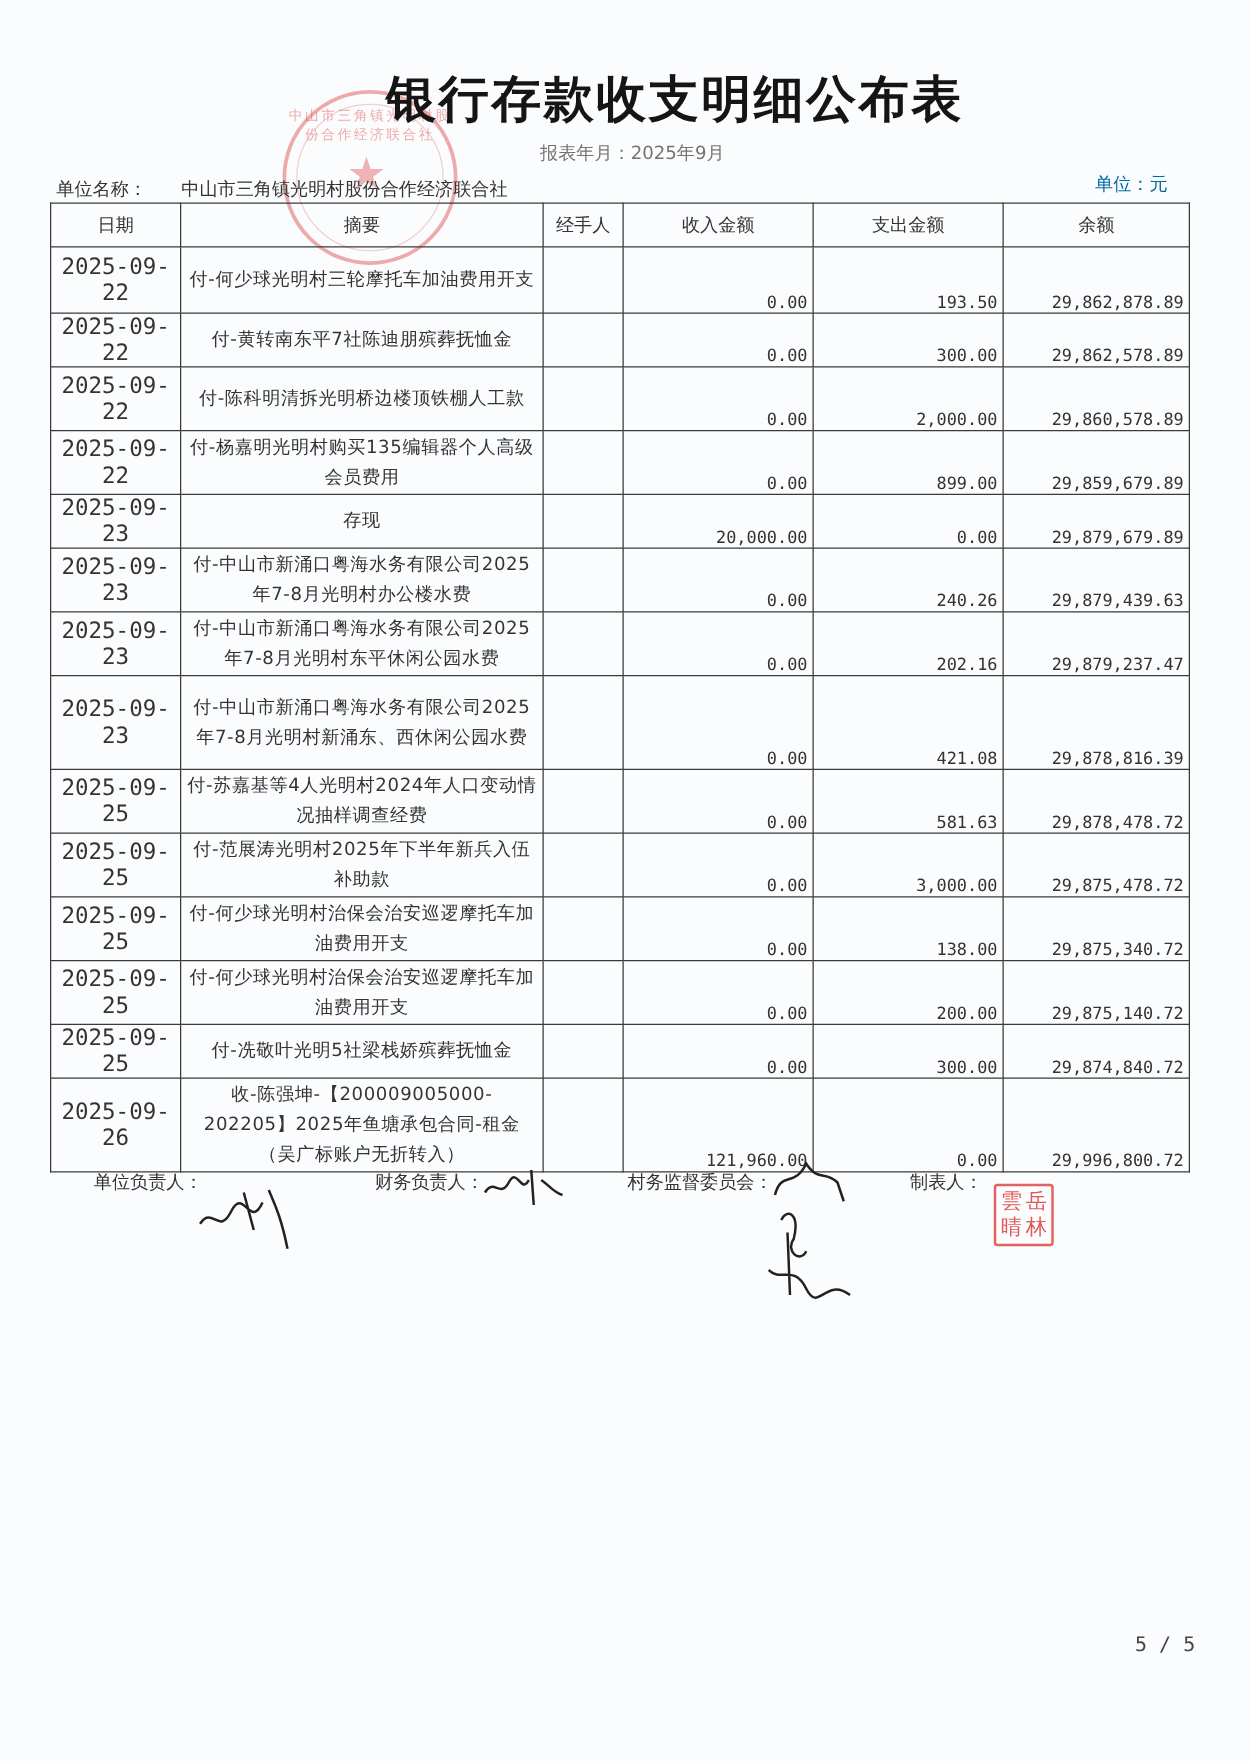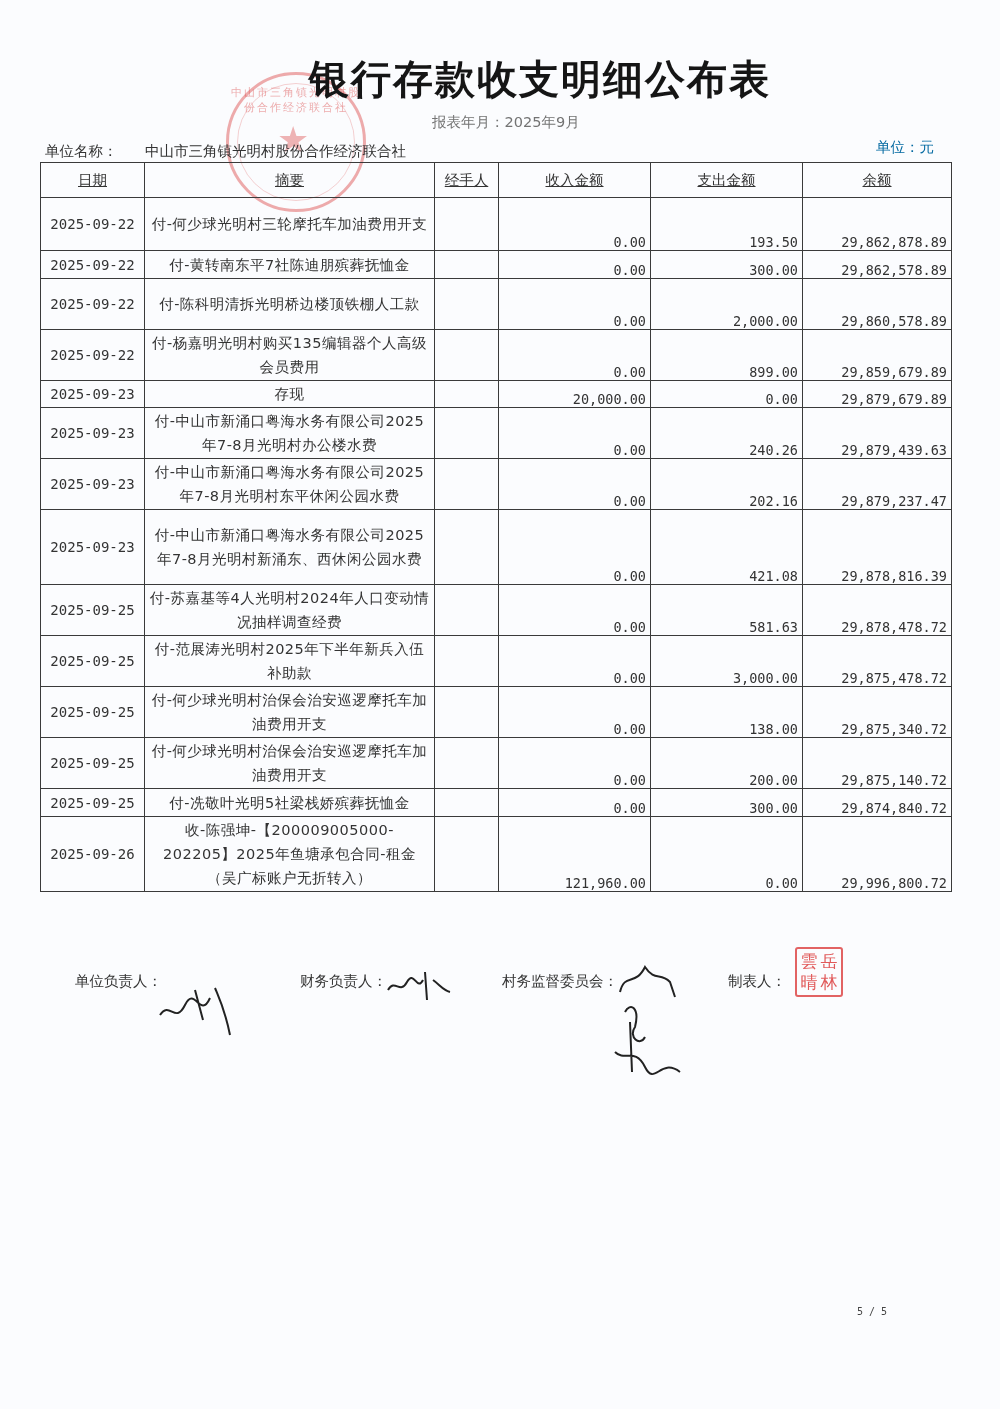--- a/index.html
+++ b/index.html
@@ -43,29 +43,29 @@
       border-collapse: collapse;
       table-layout: fixed;
       font-size: 14px;
     }
     table.ledger th, table.ledger td {
       border: 1.5px solid #3a3a3a;
       padding: 0 4px;
       color: #333;
       font-weight: normal;
     }
-    table.ledger th { height: 34px; text-align: center; font-size: 14.5px; text-decoration: underline; }
-    td.date { text-align: center; vertical-align: middle; font-family: "DejaVu Sans Mono", monospace; font-size: 14px; }
+    table.ledger th { height: 34px; text-align: center; font-size: 14.5px; }
+    td.date { text-align: center; vertical-align: middle; font-family: "DejaVu Sans Mono", monospace; font-size: 18px; }
     td.summary { text-align: center; vertical-align: middle; line-height: 24px; padding: 2px 4px; font-size: 14.5px; letter-spacing: 0.5px; }
     td.num { text-align: right; vertical-align: bottom; padding-bottom: 3px; font-family: "DejaVu Sans Mono", monospace; font-size: 13.5px; }
     td.total-label { text-align: left; vertical-align: middle; }
     tr.total td { height: 32px; }
     .signature-row {
       position: absolute; top: 936px; left: 0; width: 1000px; height: 130px;
-      font-size: 14.5px; color: #333; margin-top: 36px;
+      font-size: 14.5px; color: #333;
     }
     .sig-label { position: absolute; top: 0; }
     .scribble {
       position: absolute;
     }
     .seal-round {
       position: absolute; left: 226px; top: 72px;
       width: 134px; height: 134px;
       border-radius: 50%;
       border: 3px solid rgba(220, 70, 70, 0.45);
@@ -92,23 +92,23 @@
       border: 2px solid rgba(220, 60, 60, 0.8);
       border-radius: 3px;
       display: grid; grid-template-columns: 1fr 1fr; grid-template-rows: 1fr 1fr;
       align-items: center; justify-items: center;
       color: rgba(220, 60, 60, 0.85);
       font-size: 17px; line-height: 1;
       box-sizing: border-box;
       padding: 2px;
     }
     .page-number {
-      position: absolute; top: 1306px; left: 857px;
+      position: absolute; top: 1306px; left: 908px;
       font-family: "DejaVu Sans Mono", monospace;
-      font-size: 10px; color: #444;
+      font-size: 16px; color: #444;
     }
   </style>
 </head>
 <body>
 
 <div class="seal-round">
   <div class="seal-text">中山市三角镇光明村股份合作经济联合社</div>
   <div class="seal-star">★</div>
 </div>
 

